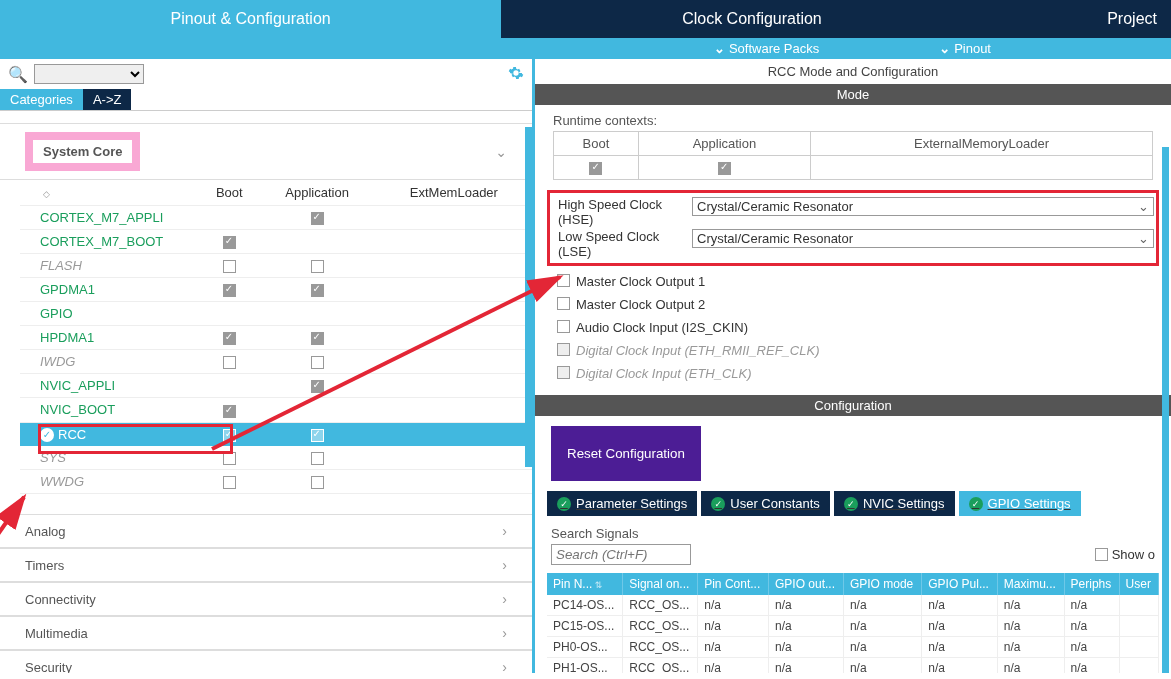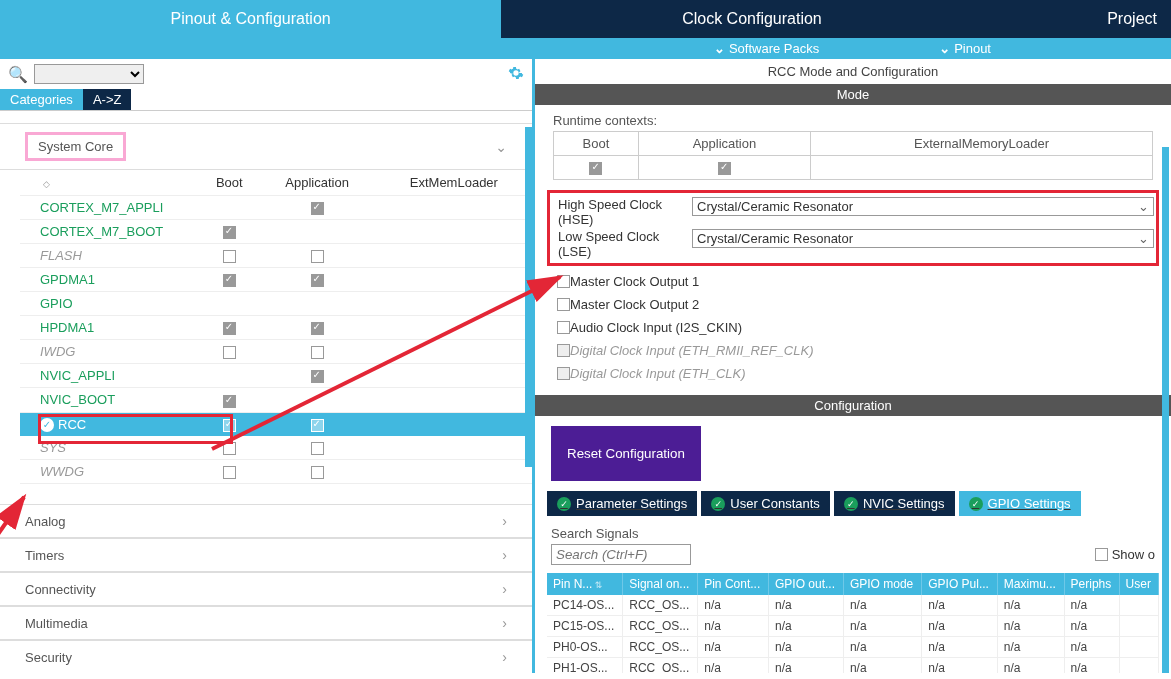--- a/index.html
+++ b/index.html
@@ -29,21 +29,21 @@
     .filter-btn.active { background: #41b8df; color: #fff; }
     .filter-btn.inactive { background: #0d2847; color: #fff; }
     
     .left-body { flex: 1; overflow-y: auto; position: relative; }
     .scrollbar-indicator { position: absolute; right: 0; top: 16px; width: 7px; height: 340px; background: #41b8df; }
     
     .category-header { background: #fff; padding: 8px 25px; border-bottom: 1px solid #ddd; border-top: 1px solid #ddd; cursor: pointer; display: flex; justify-content: space-between; align-items: center; color: #555; }
     .category-header .chevron { color: #999; font-size: 14px; }
     .top-spacer { height: 12px; }
     
-    .highlight-box { border: 3px solid #f9a8d4; display: inline-block; }
+    .highlight-box { border: 8px solid #f9a8d4; display: inline-block; font-weight: bold; }
     
     .core-table { width: calc(100% - 20px); margin-left: 20px; border-collapse: collapse; }
     .core-table th { text-align: center; font-weight: normal; padding: 5px; color: #333; border-bottom: 1px solid #eee; font-size: 13px;}
     .core-table th:first-child { text-align: left; padding-left: 20px; }
     .core-table th .sort-indicator::after { content: "◇"; font-size: 9px; color: #999; margin-left: 3px; vertical-align: middle;}
     .core-table td { padding: 4px 5px; border-bottom: 1px solid #eee; text-align: center; }
     .core-table td:first-child { text-align: left; padding-left: 20px; width: 180px;}
     .core-table tr.selected { background: #41b8df; color: #fff; }
     .core-table tr.selected td { border-bottom: none; }
     .green-text { color: #1a9e5c; }
@@ -65,21 +65,21 @@
     .runtime-contexts { padding: 8px 18px 4px 18px; color: #555; }
     .runtime-table { width: 100%; border-collapse: collapse; margin-top: 3px; }
     .runtime-table td, .runtime-table th { border: 1px solid #ccc; padding: 4px; text-align: center; vertical-align: middle; font-weight: normal;}
     
     .clock-settings { padding: 6px 12px; position: relative;}
     .hse-lse-box { border: 3px solid #e32636; padding: 2px 2px; }
     .setting-row { display: flex; align-items: flex-start; margin: 2px 0; }
     .setting-label { width: 140px; padding-left: 6px; font-size: 13px; color: #333;}
     .setting-select { flex: 1; border: 1px solid #999; padding: 1px 4px; background: #fff; font-size: 13px; display: flex; justify-content: space-between; align-items: center; cursor: pointer;}
     .setting-select::after { content: "⌄"; color: #666; }
-    .checkbox-row { display: flex; align-items: center; margin: 8px 0 8px 10px; }
+    .checkbox-row { display: flex; margin: 8px 0 8px 10px; gap: 6px; }
     .checkbox-row .lbl { font-size: 13px; }
     .checkbox-row.disabled { color: #999; font-style: italic; }
     .checkbox-row.disabled .chk { background: #eee; }
     .right-scroll-top { position: absolute; right: 2px; top: 88px; width: 7px; height: 280px; background: #41b8df;}
     
     .config-body { padding: 4px 12px; position: relative; flex: 1; overflow: hidden;}
     .reset-btn { background: #4c1d95; color: #fff; padding: 20px 16px; border: none; cursor: pointer; margin: 6px 12px 10px 4px;}
     .config-tabs { display: flex; gap: 4px; flex-wrap: wrap; text-decoration: underline; }
     .config-tab { padding: 5px 10px; color: #fff; cursor: pointer; display: flex; align-items: center; gap: 5px;}
     .config-tab.dark { background: #0d2847; }

